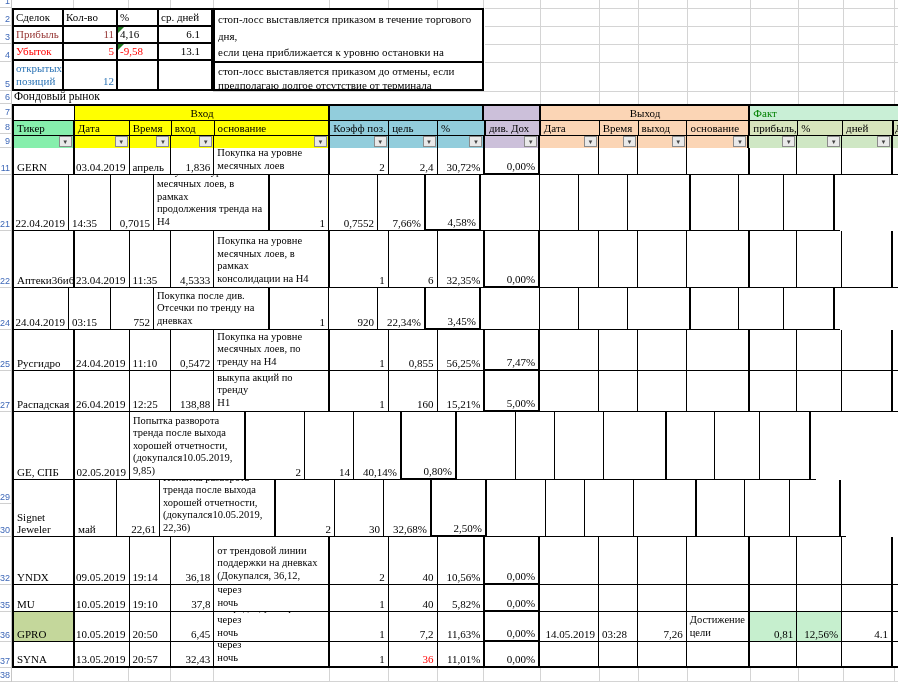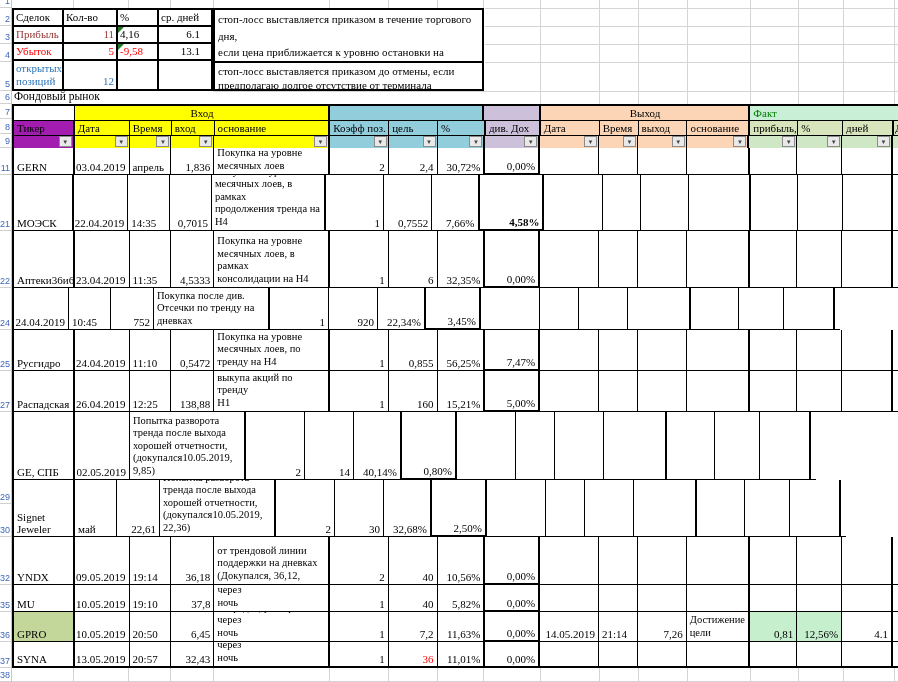--- a/index.html
+++ b/index.html
@@ -37,21 +37,21 @@
   .cell{box-sizing:border-box;border-right:1px solid #000;border-bottom:1px solid #000;
         display:flex;align-items:flex-end;overflow:hidden;font-size:11px;
         padding:0 2px 1px 3px;position:relative;background:#fff;}
   .cell.ar{padding-right:3px;}
   .thickR{border-right-width:2px;}
   .basis{font-size:10.5px;line-height:12.5px;white-space:pre-line;padding-bottom:2px;}
   .divc{border-left:2px solid #000;border-right-width:2px;border-bottom-width:2px;}
   .noR{border-right-width:0;}
   .bottomThick{border-bottom-width:2px;}
   
-  .bg-tkr{background:#a21caf}.bg-yel{background:#ffff00}.bg-teal{background:#92cddc}
+  .bg-tkr{background:#86efac}.bg-yel{background:#ffff00}.bg-teal{background:#92cddc}
   .bg-pur{background:#ccc0da}.bg-org{background:#fbd5b5}.bg-factband{background:#c9efd6}
   .bg-facthdr{background:#d7e4bc}.bg-factfil{background:#cfe7c4}
   .bg-gpro{background:#c4d79b}.bg-profit{background:#c6efce}
   .hcenter{justify-content:center;}
   
   .dd{position:absolute;right:1px;bottom:1px;width:13px;height:11px;background:#e9e9e9;
       border:1px solid #8a8a8a;box-sizing:border-box;display:flex;align-items:center;justify-content:center;
       font:6px "Liberation Sans",sans-serif;color:#444;line-height:1;}
 </style>
 </head>
@@ -268,32 +268,31 @@
         <div class="cell ar " style="width: 59px;"></div>
         <div class="cell " style="width: 39px;"></div>
         <div class="cell ar " style="width: 49px;"></div>
         <div class="cell basis thickR" style="width: 63px;"></div>
         <div class="cell ar " style="width: 48px;"></div>
         <div class="cell ar " style="width: 45px;"></div>
         <div class="cell ar thickR" style="width: 51px;"></div>
         <div class="cell " style="width: 4px; border-right: none;"></div>
       </div>
       <div class="trow" style="height: 56px;">
-        <div class="cell thickR" style="width: 61px;">МОЭСК</div>
         <div class="cell ar " style="width: 55px;">22.04.2019</div>
         <div class="cell " style="width: 42px;">14:35</div>
         <div class="cell ar " style="width: 43px;">0,7015</div>
         <div class="cell basis thickR" style="width: 116px;">Покупка на уровне
 месячных лоев, в рамках
 продолжения тренда на
 Н4</div>
         <div class="cell ar " style="width: 59px;">1</div>
         <div class="cell ar " style="width: 49px;">0,7552</div>
         <div class="cell ar noR" style="width: 46px;">7,66%</div>
-        <div class="cell ar divc" style="width: 68px; font-weight: bold;">4,58%</div>
+        <div class="cell ar divc" style="width: 57px;">4,58%</div>
         <div class="cell ar " style="width: 59px;"></div>
         <div class="cell " style="width: 39px;"></div>
         <div class="cell ar " style="width: 49px;"></div>
         <div class="cell basis thickR" style="width: 63px;"></div>
         <div class="cell ar " style="width: 48px;"></div>
         <div class="cell ar " style="width: 45px;"></div>
         <div class="cell ar thickR" style="width: 51px;"></div>
         <div class="cell " style="width: 4px; border-right: none;"></div>
       </div>
       <div class="trow" style="height: 57px;">
@@ -312,21 +311,21 @@
         <div class="cell " style="width: 39px;"></div>
         <div class="cell ar " style="width: 49px;"></div>
         <div class="cell basis thickR" style="width: 63px;"></div>
         <div class="cell ar " style="width: 48px;"></div>
         <div class="cell ar " style="width: 45px;"></div>
         <div class="cell ar thickR" style="width: 51px;"></div>
         <div class="cell " style="width: 4px; border-right: none;"></div>
       </div>
       <div class="trow" style="height: 42px;">
         <div class="cell ar " style="width: 55px;">24.04.2019</div>
-        <div class="cell " style="width: 42px;">10:45</div>
+        <div class="cell " style="width: 42px;">03:15</div>
         <div class="cell ar " style="width: 43px;">752</div>
         <div class="cell basis thickR" style="width: 116px;">Покупка после див.
 Отсечки по тренду на
 дневках</div>
         <div class="cell ar " style="width: 59px;">1</div>
         <div class="cell ar " style="width: 49px;">920</div>
         <div class="cell ar noR" style="width: 46px;">22,34%</div>
         <div class="cell ar divc" style="width: 57px;">3,45%</div>
         <div class="cell ar " style="width: 59px;"></div>
         <div class="cell " style="width: 39px;"></div>
@@ -468,21 +467,21 @@
         <div class="cell ar " style="width: 55px;">10.05.2019</div>
         <div class="cell " style="width: 42px;">20:50</div>
         <div class="cell ar " style="width: 43px;">6,45</div>
         <div class="cell basis thickR" style="width: 116px;">интрадей, разворот через
 ночь</div>
         <div class="cell ar " style="width: 59px;">1</div>
         <div class="cell ar " style="width: 49px;">7,2</div>
         <div class="cell ar noR" style="width: 46px;">11,63%</div>
         <div class="cell ar divc" style="width: 57px;">0,00%</div>
         <div class="cell ar " style="width: 59px;">14.05.2019</div>
-        <div class="cell " style="width: 39px;">21:14</div>
+        <div class="cell " style="width: 39px;">03:28</div>
         <div class="cell ar " style="width: 49px;">7,26</div>
         <div class="cell basis thickR" style="width: 63px;">Достижение
 цели</div>
         <div class="cell ar bg-profit" style="width: 48px;">0,81</div>
         <div class="cell ar bg-profit" style="width: 45px;">12,56%</div>
         <div class="cell ar thickR" style="width: 51px;">4.1</div>
         <div class="cell " style="width: 4px; border-right: none;"></div>
       </div>
       <div class="trow" style="height: 26px;">
         <div class="cell thickR bottomThick" style="width: 61px;">SYNA</div>

